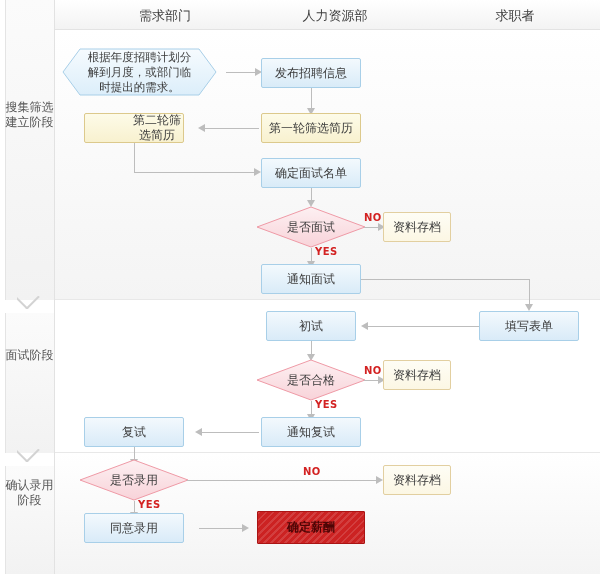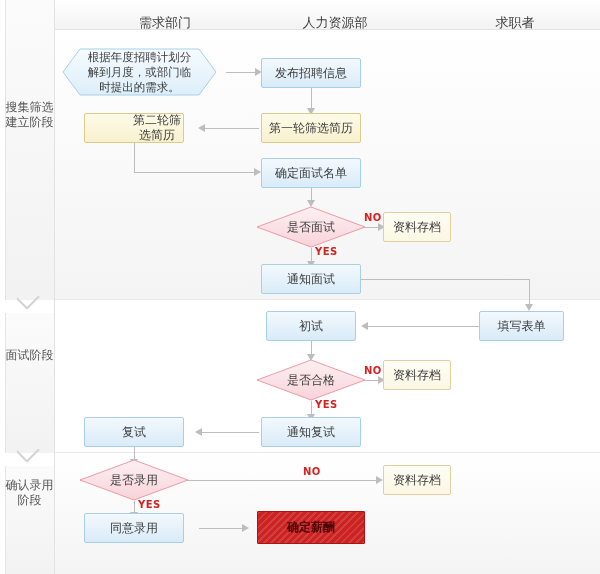--- a/index.html
+++ b/index.html
@@ -66,21 +66,20 @@
     border-bottom:1px solid #e3e3e3;
     box-sizing:border-box;
   }
   .lane-title{
     position:absolute;
     top:7px;
     font-size:13px;
     color:#3d3d3d;
     text-align:center;
     font-weight:normal;
-    margin-top:7px;
   }
 
   .row-band{
     position:absolute;
     left:55px;
     width:545px;
     box-sizing:border-box;
     border-bottom:1px solid #e8e8e8;
   }
   .row-band.tint{ background:linear-gradient(to bottom,#ffffff,#f4f4f4); }
@@ -277,21 +276,21 @@
   <div class="edge-label" style="left:315px;top:246px;">YES</div>
 
   <div class="node blue" style="left:261px;top:264px;width:100px;height:30px;">
     <span>通知面试</span>
   </div>
 
   <div class="conn h" style="left:361px;top:279px;width:168px;"></div>
   <div class="conn v" style="left:529px;top:279px;height:27px;"></div>
   <div class="arrowhead down" style="left:525px;top:304px;"></div>
 
-  <div class="node blue" style="left:479px;top:311px;width:85px;height:30px;">
+  <div class="node blue" style="left:479px;top:311px;width:100px;height:30px;">
     <span>填写表单</span>
   </div>
 
   <div class="conn h" style="left:364px;top:326px;width:115px;"></div>
   <div class="arrowhead left" style="left:361px;top:322px;"></div>
 
   <div class="node blue" style="left:266px;top:311px;width:90px;height:30px;">
     <span>初试</span>
   </div>
 

